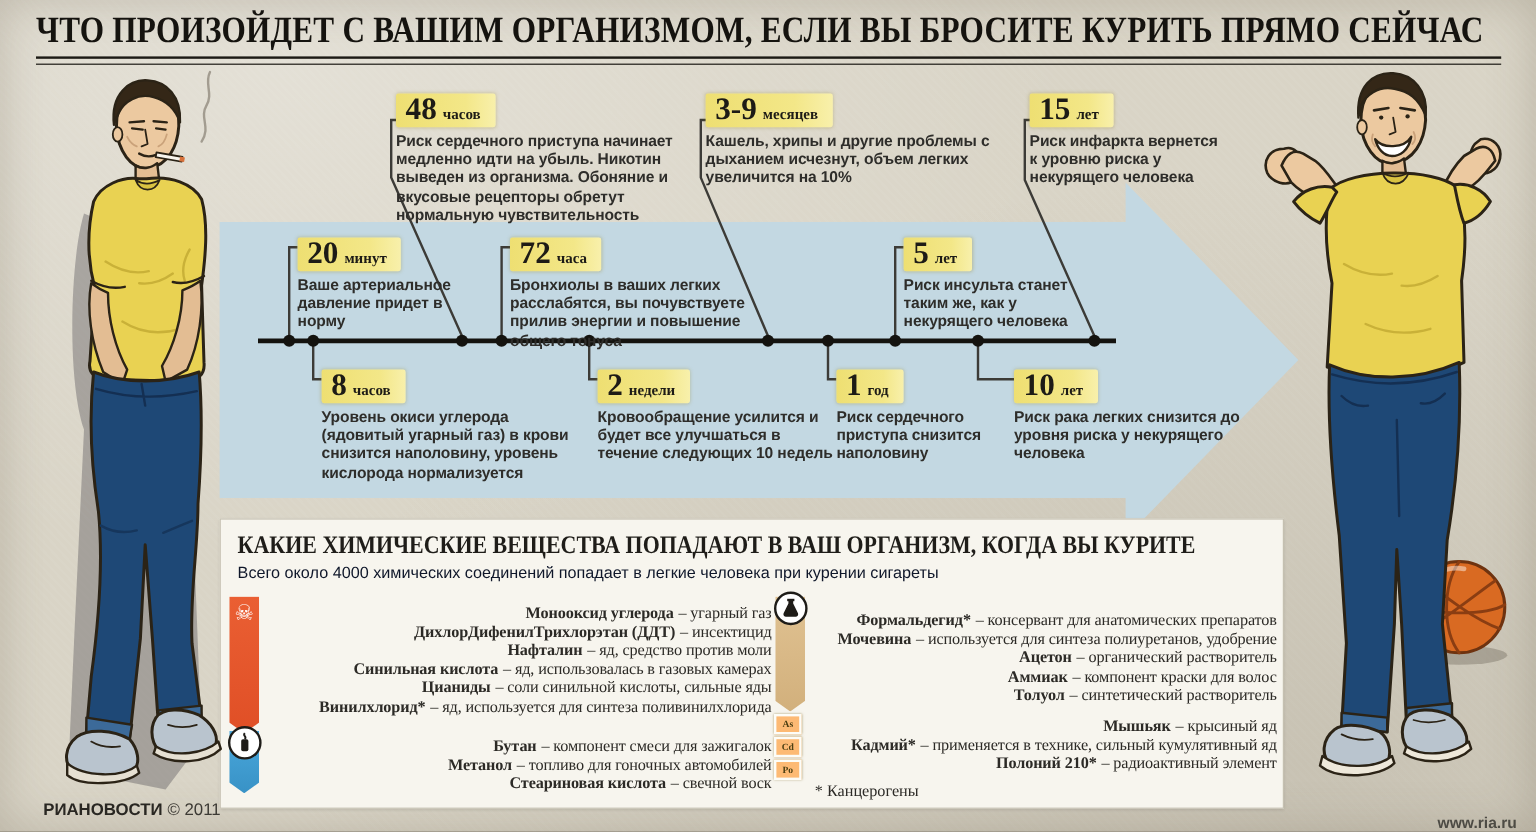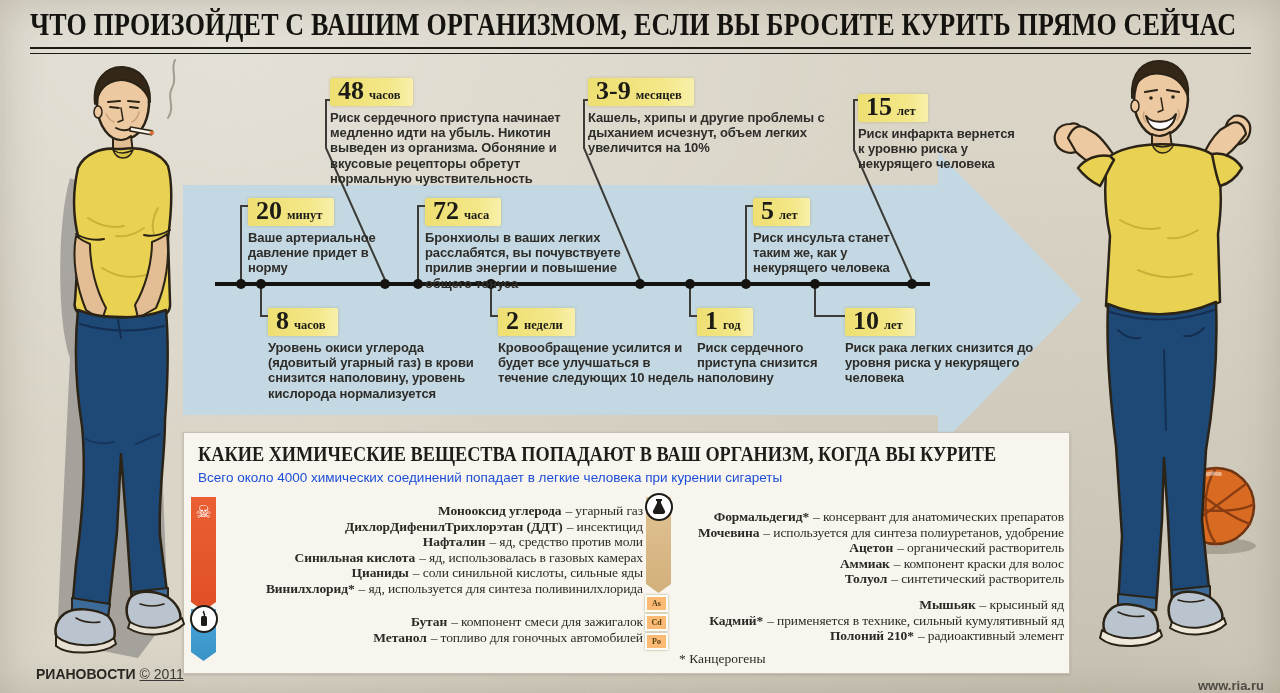--- a/index.html
+++ b/index.html
@@ -29,21 +29,21 @@
     box-shadow:0 0 3px rgba(150,128,30,.35);}
   .tag .num{font:bold 26px/26px "Liberation Serif",serif;color:#1d1b16;}
   .tag .unit{font:bold 12.5px "Liberation Serif",serif;color:#1d1b16;margin-left:5px;}
   .ms .desc{font:bold 13px/1.17 "Liberation Sans",sans-serif;color:#2e2d2a;
     margin-top:4px;letter-spacing:-.1px;}
   
   #panel{position:absolute;left:183px;top:432px;width:885px;height:240px;z-index:2;
     background:#f7f5ee;border:1px solid #c5c0b1;box-shadow:0 1px 3px rgba(0,0,0,.15);}
   .p-title{position:absolute;left:14px;top:8px;white-space:nowrap;
     font:bold 21px/26px "Liberation Serif",serif;color:#1f1d19;transform:scaleX(.87);transform-origin:0 0;}
-  .p-sub{position:absolute;left:14px;top:37px;font:13.5px/16px "Liberation Sans",sans-serif;color:#1d4ed8;}
+  .p-sub{position:absolute;left:14px;top:37px;font:13.5px/16px "Liberation Sans",sans-serif;color:#0f172a;}
   .ribbon{position:absolute;width:25px;
     clip-path:polygon(0 0,100% 0,100% calc(100% - 9px),50% 100%,0 calc(100% - 9px));}
   .ribbon.orange{background:linear-gradient(180deg,#ea5f33,#e04f26);}
   .ribbon.blue{background:linear-gradient(180deg,#4aa8dc,#3892c6);}
   .ribbon.tan{background:linear-gradient(180deg,#e0c292,#d2b07c);}
   .skull{position:absolute;left:0;top:4px;width:25px;text-align:center;
     font:18px "DejaVu Sans",sans-serif;color:#fff;}
   .icircle{position:absolute;width:24px;height:24px;border-radius:50%;
     background:#fff;border:2px solid #1e1c18;z-index:3;}
   .chem-list{position:absolute;font:13.5px/15.6px "Liberation Serif",serif;color:#2c2a26;letter-spacing:-.1px;text-align:right;}
@@ -51,21 +51,21 @@
   .chem-item .d{margin-left:4px;}
   .tiles{position:absolute;z-index:3;}
   .tile{width:19px;height:13px;margin-bottom:2px;background:#fdba74;border:2px solid #fdfdf8;
     box-shadow:0 0 2px rgba(120,100,30,.6);
     font:bold 8px/13px "Liberation Serif",serif;color:#4c3f13;text-align:center;}
   .footnote{position:absolute;font:13.5px "Liberation Serif",serif;color:#2c2a26;}
   
   .figure{position:absolute;z-index:3;pointer-events:none;}
   
   #footer-brand{position:absolute;left:36px;top:666px;font:bold 14px "Liberation Sans",sans-serif;color:#292722;}
-  #footer-brand .c{font-weight:normal;color:#3c3a34;margin-left:4px;text-decoration:underline;}
+  #footer-brand .c{font-weight:normal;color:#3c3a34;margin-left:4px;}
   #footer-site{position:absolute;left:1198px;top:668px;font:bold 13px "Liberation Sans",sans-serif;color:#4d4b44;margin-top:10px;}
 </style>
 </head>
 <body>
 
 <div id="stage">
 
   <div id="main-title">ЧТО ПРОИЗОЙДЕТ С ВАШИМ ОРГАНИЗМОМ, ЕСЛИ ВЫ БРОСИТЕ КУРИТЬ ПРЯМО СЕЙЧАС</div>
   <div id="title-rule"></div>
 
@@ -99,21 +99,21 @@
   </svg>
 
   <div class="ms" style="left:330px;top:78px;width:240px">
     <div class="tag"><span class="num">48</span><span class="unit">часов</span></div>
     <div class="desc">Риск сердечного приступа начинает медленно идти на убыль. Никотин выведен из организма. Обоняние и вкусовые рецепторы обретут нормальную чувствительность</div>
   </div>
   <div class="ms" style="left:588px;top:78px;width:250px">
     <div class="tag"><span class="num">3-9</span><span class="unit">месяцев</span></div>
     <div class="desc">Кашель, хрипы и другие проблемы с дыханием исчезнут, объем легких увеличится на 10%</div>
   </div>
-  <div class="ms" style="left:858px;top:94px;width:158px">
+  <div class="ms" style="left:858px;top:78px;width:158px">
     <div class="tag"><span class="num">15</span><span class="unit">лет</span></div>
     <div class="desc">Риск инфаркта вернется к уровню риска у некурящего человека</div>
   </div>
   <div class="ms" style="left:248px;top:198px;width:128px">
     <div class="tag"><span class="num">20</span><span class="unit">минут</span></div>
     <div class="desc">Ваше артериальное давление придет в норму</div>
   </div>
   <div class="ms" style="left:425px;top:198px;width:228px">
     <div class="tag"><span class="num">72</span><span class="unit">часа</span></div>
     <div class="desc">Бронхиолы в ваших легких расслабятся, вы почувствуете прилив энергии и повышение общего тонуса</div>
@@ -158,20 +158,21 @@
     <div class="ribbon blue" style="left:7px;top:176px;height:52px"></div>
     <div class="icircle" style="left:6px;top:172px">
       <svg width="24" height="24" viewBox="0 0 24 24">
           <rect x="9" y="9" width="6" height="10" rx="1.5" fill="#1e1c18"></rect>
           <path d="M12,4 C9.8,6.5 14.2,6.5 12,9" stroke="#1e1c18" stroke-width="1.6" fill="none"></path>
         </svg>
     </div>
     <div class="chem-list" style="left:39px;top:181px;width:420px">
       <div class="chem-item"><b>Бутан</b><span class="d">– компонент смеси для зажигалок</span></div>
       <div class="chem-item"><b>Метанол</b><span class="d">– топливо для гоночных автомобилей</span></div>
+      <div class="chem-item"><b>Стеариновая кислота</b><span class="d">– свечной воск</span></div>
     </div>
 
     <div class="ribbon tan" style="left:462px;top:64px;height:96px"></div>
     <div class="icircle" style="left:461px;top:60px">
       <svg width="24" height="24" viewBox="0 0 24 24">
           <path d="M10,5 h4 v3 l4,8 a2.2,2.2 0 0 1 -2,3 h-8 a2.2,2.2 0 0 1 -2,-3 l4,-8 z" fill="#1e1c18"></path>
           <rect x="9" y="4" width="6" height="2" fill="#1e1c18"></rect>
         </svg>
     </div>
     <div class="chem-list" style="left:495px;top:76px;width:385px">

